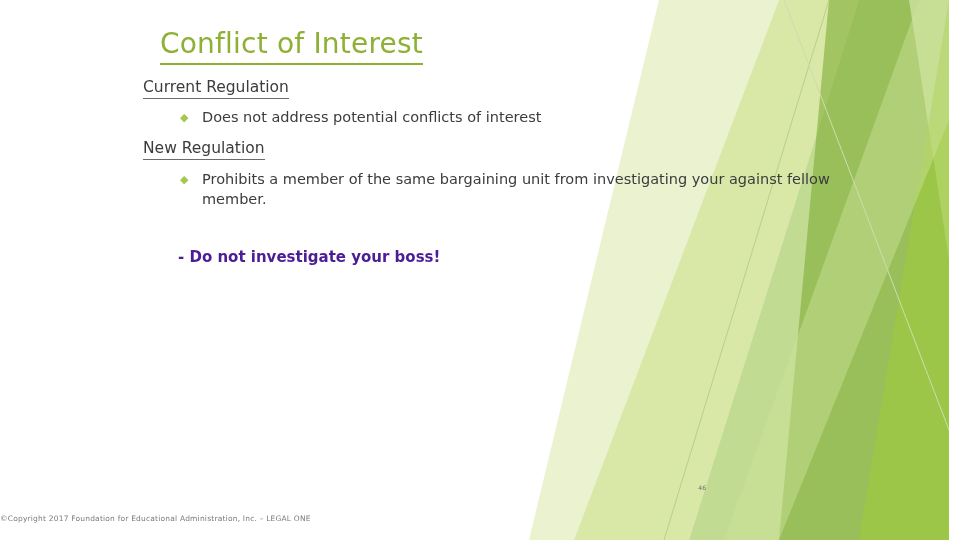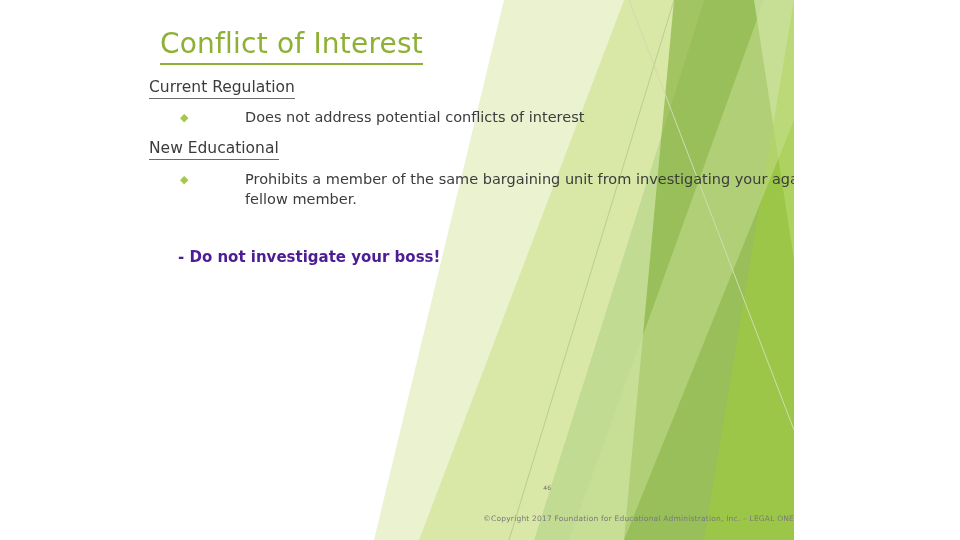--- a/index.html
+++ b/index.html
@@ -5,21 +5,21 @@
   * { box-sizing: border-box; }
   html, body {
     margin: 0; padding: 0;
     width: 960px; height: 540px;
     overflow: hidden;
     background: #ffffff;
     font-family: "Liberation Sans", sans-serif;
   }
   #slide {
     position: relative;
-    width: 794px;
+    width: 949px;
     height: 540px;
     background: #ffffff;
     overflow: hidden;
     padding-left: 12px;
   }
 
   
   #deco {
     position: absolute;
     top: 0; right: 0;
@@ -37,21 +37,21 @@
     font-family: "DejaVu Sans", sans-serif;
     letter-spacing: 0.2px;
     border-bottom: 2px solid #8db035;
     padding-bottom: 2px;
     display: inline-block;
     line-height: 1.25;
   }
 
   .heading {
     position: absolute;
-    left: 149px;
+    left: 143px;
     font-size: 15.5px;
     color: #3c3c3c;
     font-family: "DejaVu Sans", sans-serif;
     border-bottom: 1px solid #6b6b6b;
     display: inline-block;
     padding-bottom: 1px;
     line-height: 1.3;
   }
   #h-current { top: 77px; }
   #h-new     { top: 138px; }
@@ -69,21 +69,20 @@
     font-size: 11px;
     line-height: 19px;
     width: 22px;
     flex: 0 0 22px;
   }
   .bullet-text {
     font-size: 14.5px;
     color: #3c3c3c;
     line-height: 1.35;
     font-family: "DejaVu Sans", sans-serif;
-    margin-left: 43px;
   }
   #b-current { top: 108px; }
   #b-new     { top: 170px; width: 660px; }
 
   #best-practice-line {
     position: absolute;
     left: 178px;
     top: 248px;
     font-size: 15px;
     color: #4c1d95;
@@ -97,21 +96,21 @@
     top: 484px;
     font-size: 6px;
     color: #6d6d6d;
     font-family: "DejaVu Sans", sans-serif;
   }
 
   #footer {
     position: absolute;
     left: 0; right: 0;
     top: 514px;
-    text-align: right;
+    text-align: left;
     font-size: 7.5px;
     color: #7a7a7a;
     font-family: "DejaVu Sans", sans-serif;
     letter-spacing: 0.2px;
   }
 </style>
 </head>
 <body>
 
 <div id="slide">
@@ -129,21 +128,21 @@
 
   <div id="title">Conflict of Interest</div>
 
   <div class="heading" id="h-current">Current Regulation</div>
 
   <div class="bullet-row" id="b-current">
     <span class="bullet-mark">◆</span>
     <span class="bullet-text">Does not address potential conflicts of interest</span>
   </div>
 
-  <div class="heading" id="h-new">New Educational</div>
+  <div class="heading" id="h-new">New Regulation</div>
 
   <div class="bullet-row" id="b-new">
     <span class="bullet-mark">◆</span>
     <span class="bullet-text">Prohibits a member of the same bargaining unit from investigating your against fellow member.</span>
   </div>
 
 
   <div id="best-practice-line">- Do not investigate your boss!</div>
 
   <div id="page-number">46</div>

